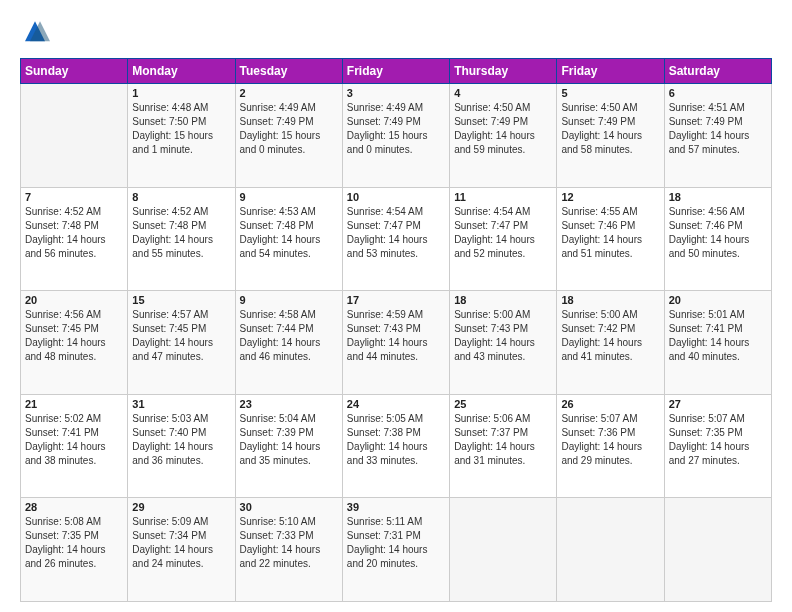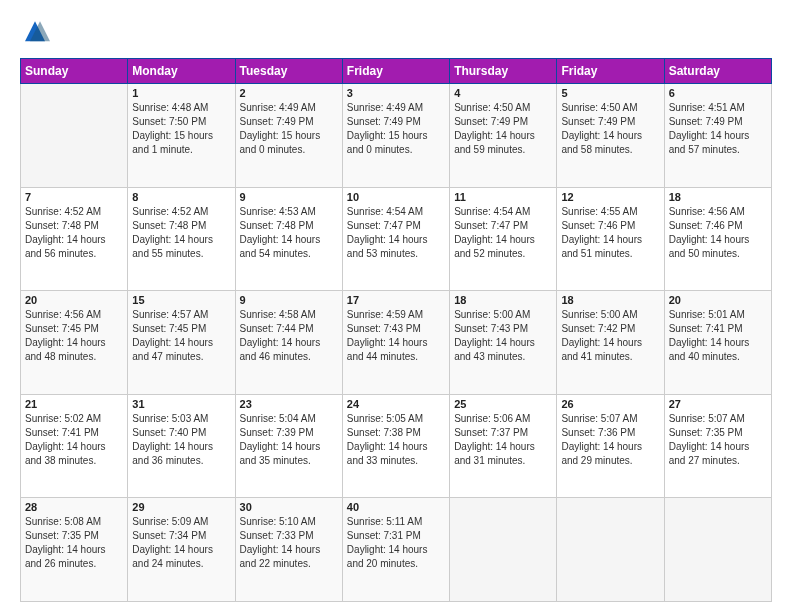--- a/index.html
+++ b/index.html
@@ -262,21 +262,21 @@
           </td>
           <td>
             <span class="day-num">29</span>
             <div class="day-info">Sunrise: 5:09 AM<br>Sunset: 7:34 PM<br>Daylight: 14 hours and 24 minutes.</div>
           </td>
           <td>
             <span class="day-num">30</span>
             <div class="day-info">Sunrise: 5:10 AM<br>Sunset: 7:33 PM<br>Daylight: 14 hours and 22 minutes.</div>
           </td>
           <td>
-            <span class="day-num">40</span>
+            <span class="day-num">39</span>
             <div class="day-info">Sunrise: 5:11 AM<br>Sunset: 7:31 PM<br>Daylight: 14 hours and 20 minutes.</div>
           </td>
           <td class="empty"></td>
           <td class="empty"></td>
           <td class="empty"></td>
         </tr>
       </tbody>
   </table>
 </div>
 

